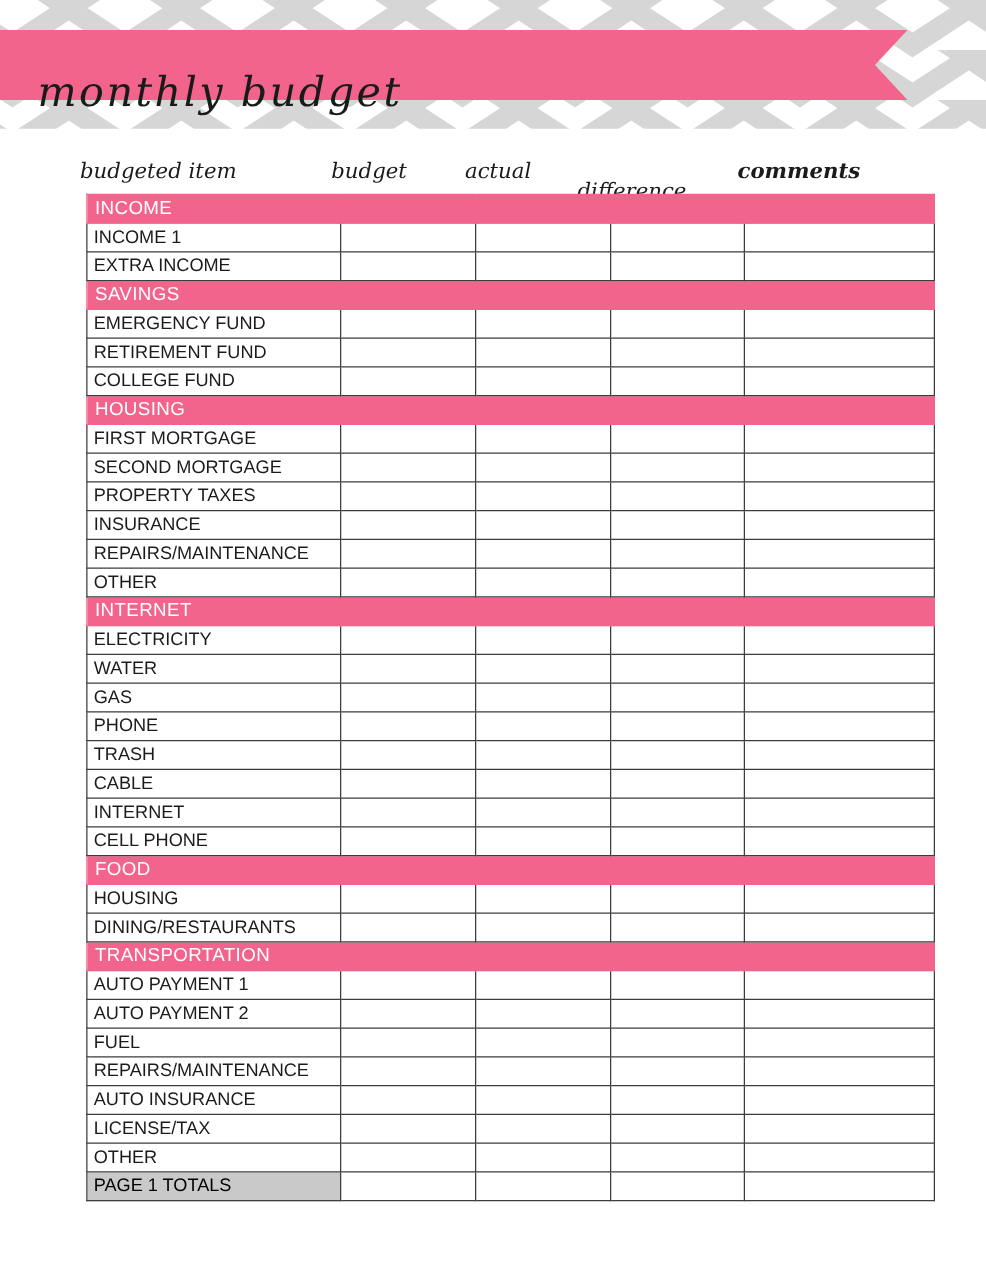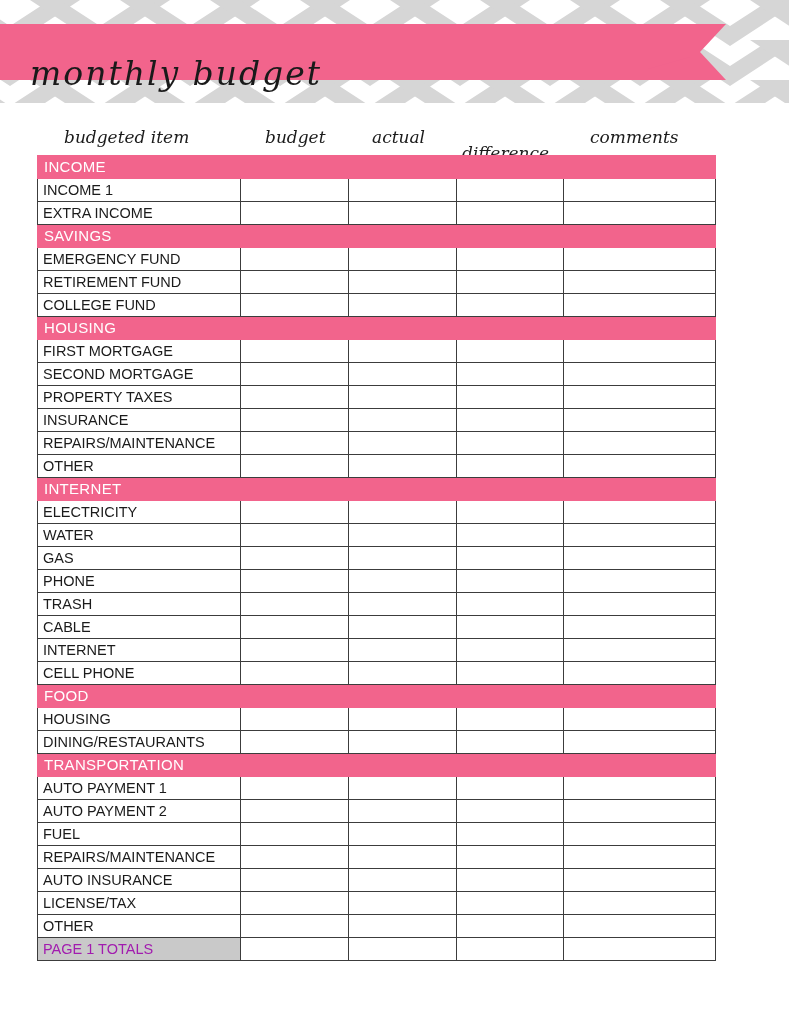--- a/index.html
+++ b/index.html
@@ -88,33 +88,34 @@
     font-family: "DejaVu Serif", serif;
     font-style: italic;
     font-size: 17px;
     color: #1b1b1b;
     white-space: nowrap;
   }
   .ch-item      { left: 64px;  top: 12px; }
   .ch-budget    { left: 265px; top: 12px; }
   .ch-actual    { left: 372px; top: 12px; }
   .ch-diff      { left: 462px; top: 28px; }
-  .ch-comments  { left: 590px; top: 12px; }
+  .ch-comments  { left: 590px; top: 12px; font-weight: bold; }
 
   
   .table-wrap {
     position: absolute;
     left: 37px;
     top: 155px;
     width: 678px;
   }
   table.budget {
     border-collapse: collapse;
     width: 678px;
     table-layout: fixed;
+    margin-left: 32px;
   }
   table.budget td {
     border: 1px solid #3c3c3c;
     height: 22px;
     padding: 0 0 0 5px;
     font-size: 14.5px;
     color: #1b1b1b;
     vertical-align: middle;
     line-height: 22px;
     background: #ffffff;
@@ -132,21 +133,21 @@
     letter-spacing: 0.3px;
     border-color: #f2648c;
     border-left: 1px solid #f2648c;
     border-right: 1px solid #f2648c;
   }
   tr.section td.sec-label {
     padding-left: 6px;
   }
   tr.totals td.totals-label {
     background: #c9c9c9;
-    color: #a21caf;
+    color: #000000;
   }
   .cell-empty { }
 </style>
 </head>
 <body>
 
 <div class="page">
 
   <div class="header">
     <svg class="chevron-bg" viewBox="0 0 789 103" preserveAspectRatio="none">

